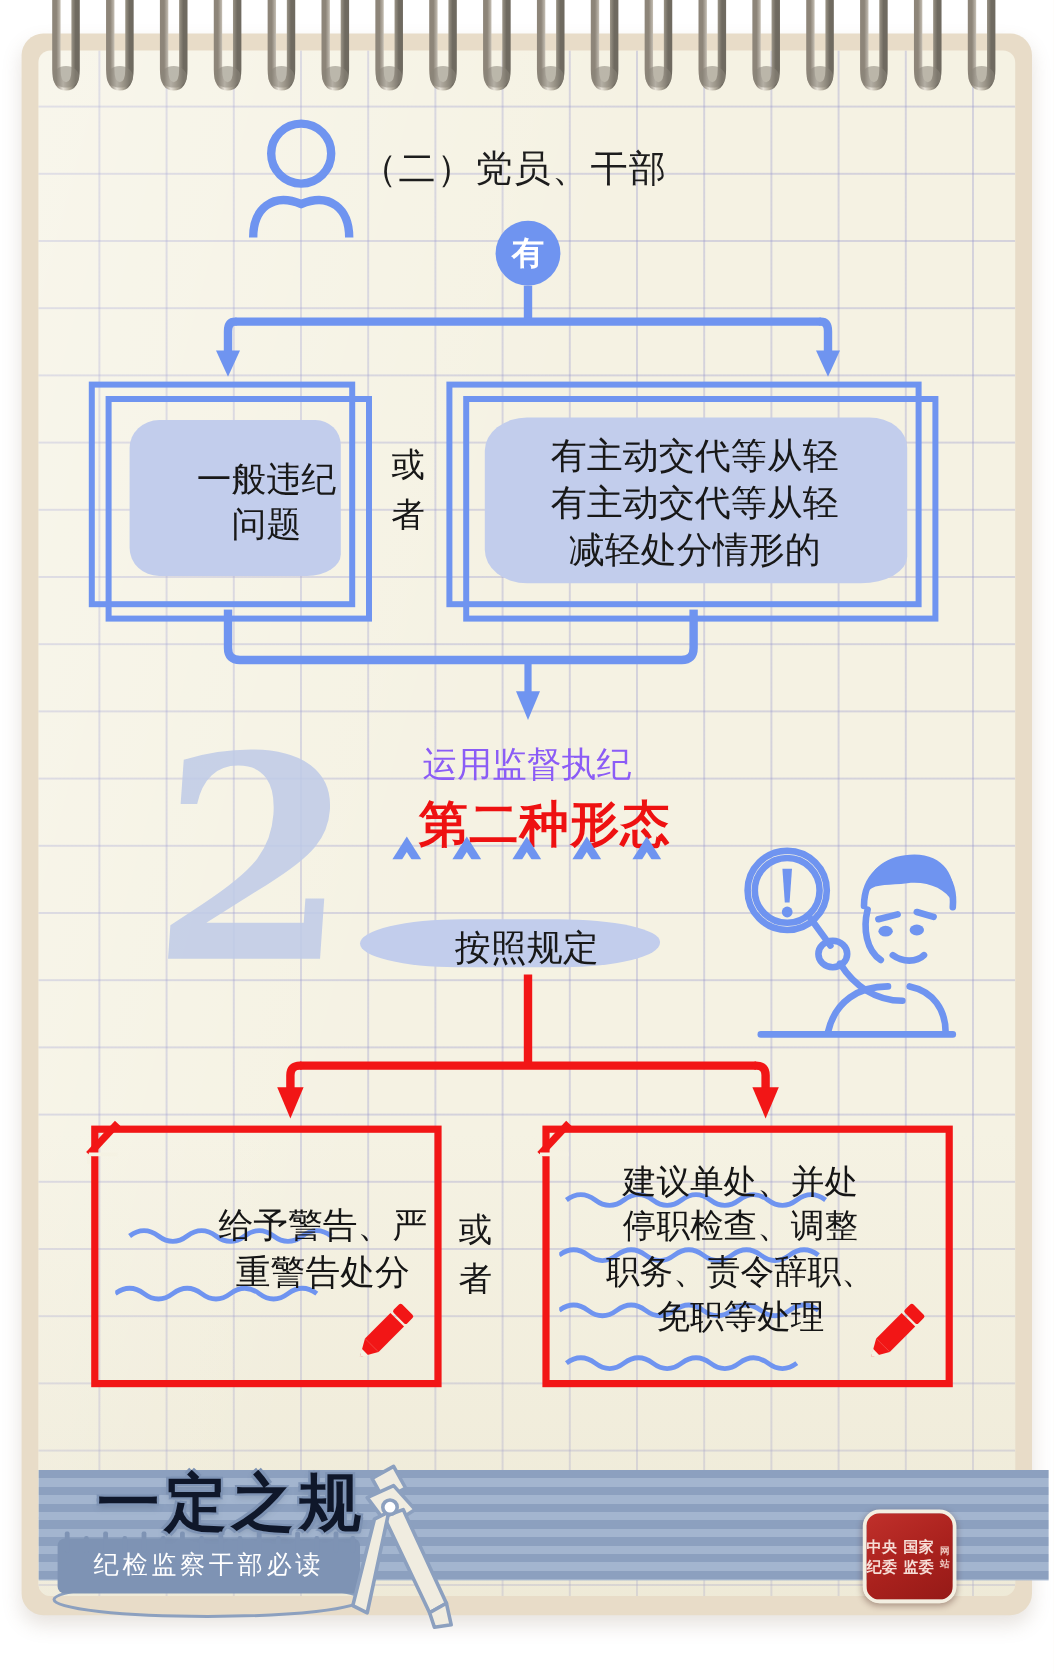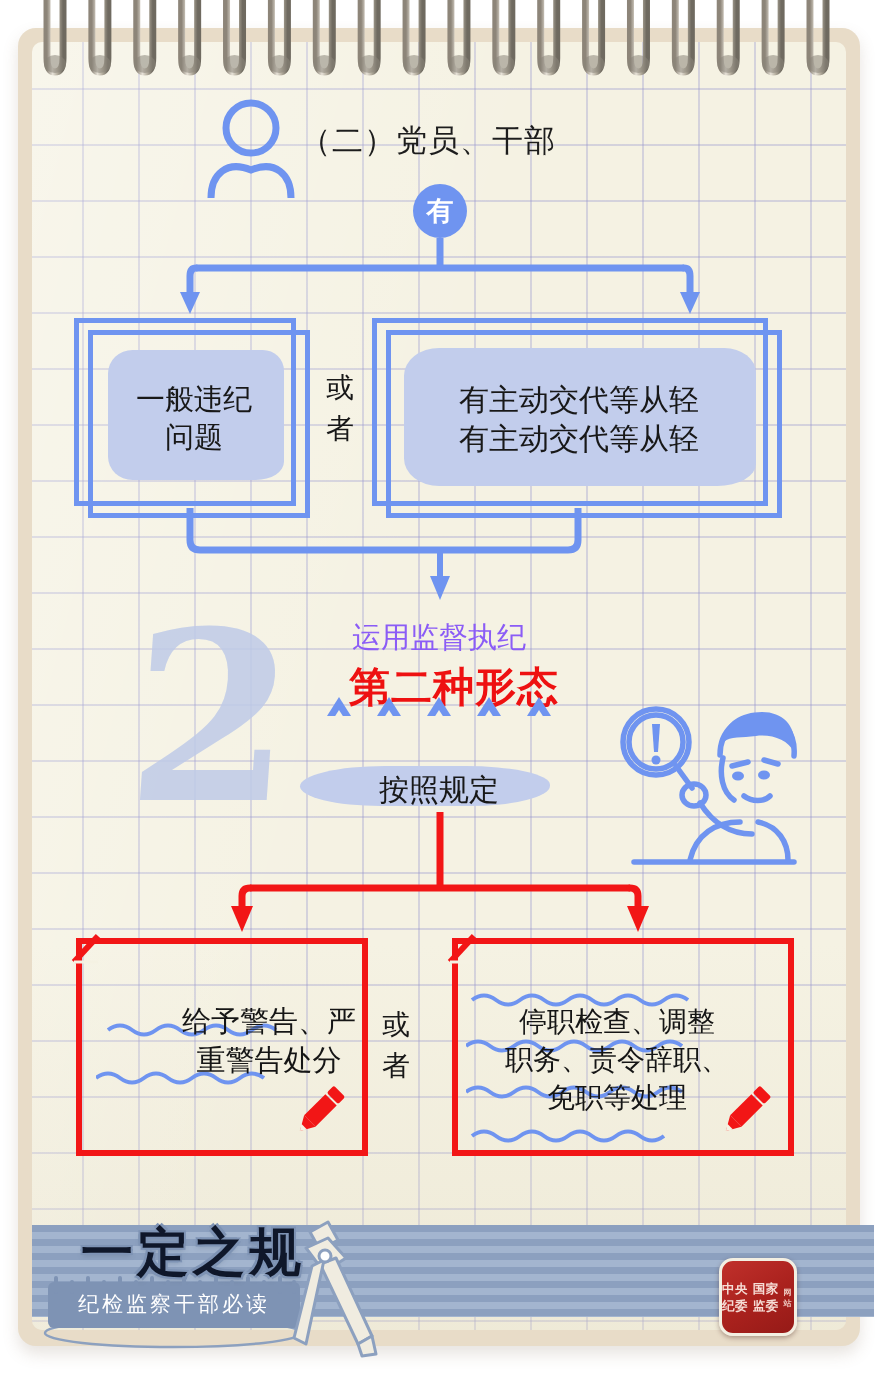--- a/index.html
+++ b/index.html
@@ -299,40 +299,41 @@
     <polygon points="190,314 180,292 200,292" fill="#6f94f0"></polygon>
 
     <path d="M684 268 Q690 268 690 276 L690 296" stroke="#6f94f0" stroke-width="7" fill="none" stroke-linecap="round"></path>
     <polygon points="690,314 680,292 700,292" fill="#6f94f0"></polygon>
   </svg>
 
   <div class="bbox-shadowframe" style="left:74px; top:318px; width:212px; height:178px;"></div>
   <div class="bbox-outer" style="left:88px; top:330px; width:212px; height:178px;"></div>
   <div class="hl-blob" style="left:108px; top:350px; width:176px; height:130px;
               border-radius: 14% 12% 16% 14% / 18% 16% 14% 18%;"></div>
-  <div class="bbox-text" style="left:88px; top:330px; width:212px; height:178px; font-size:29px;">
+  <div class="bbox-text" style="left:88px; top:330px; width:212px; height:178px; font-size:29px;padding-left:28px;">
     <span>
       <span>一般违纪</span><br>
       <span>问题</span>
     </span>
   </div>
 
   <div class="orelse" style="left:320px; top:368px;">
     <span>或</span><br>
     <span>者</span>
   </div>
 
   <div class="bbox-shadowframe" style="left:372px; top:318px; width:386px; height:178px;"></div>
   <div class="bbox-outer" style="left:386px; top:330px; width:386px; height:178px;"></div>
   <div class="hl-blob" style="left:404px; top:348px; width:352px; height:138px;
               border-radius: 10% 9% 11% 10% / 20% 18% 16% 20%;"></div>
   <div class="bbox-text" style="left:386px; top:330px; width:386px; height:178px; font-size:30px;">
     <span>
       <span>有主动交代等从轻</span><br>
       <span>有主动交代等从轻</span><br>
+      <span>减轻处分情形的</span>
     </span>
   </div>
 
   <svg class="conn" width="878" height="1395">
     <path d="M190 508 L190 540" stroke="#6f94f0" stroke-width="7" fill="none"></path>
     <path d="M578 508 L578 540" stroke="#6f94f0" stroke-width="7" fill="none"></path>
     <path d="M190 540 Q190 550 200 550 L568 550 Q578 550 578 540" stroke="#6f94f0" stroke-width="7" fill="none"></path>
     <path d="M440 550 L440 578" stroke="#6f94f0" stroke-width="6" fill="none"></path>
     <polygon points="440,600 430,576 450,576" fill="#6f94f0"></polygon>
   </svg>
@@ -416,21 +417,21 @@
     <span>者</span>
   </div>
 
   <div class="rbox" style="left:452px; top:938px; width:330px; height:206px;"></div>
   <svg class="corner-notch" width="40" height="40" style="left:446px; top:932px;">
     <path d="M4 30 L28 4" stroke="#f21616" stroke-width="6" fill="none"></path>
     <path d="M4 30 L4 38 M4 30 L28 30" stroke="#f5f2e3" stroke-width="3" fill="none"></path>
   </svg>
   <div class="rbox-text" style="left:452px; top:938px; width:330px; height:206px; font-size:28px;">
     <span>
-      <br>
+      <span>建议单处、并处</span><br>
       <span>停职检查、调整</span><br>
       <span>职务、责令辞职、</span><br>
       <span>免职等处理</span>
     </span>
   </div>
   <svg class="wavy-layer" width="300" height="190" style="left:466px; top:968px;">
     <path d="M6 32 q12 -9 24 0 t24 0 t24 0 t24 0 t24 0 t24 0 t24 0 t24 0 t24 0" stroke="#6f94f0" stroke-width="4" fill="none"></path>
     <path d="M0 78 q12 -9 24 0 t24 0 t24 0 t24 0 t24 0 t24 0 t24 0 t24 0 t24 0" stroke="#6f94f0" stroke-width="4" fill="none"></path>
     <path d="M0 124 q12 -9 24 0 t24 0 t24 0 t24 0 t24 0 t24 0 t24 0 t24 0 t24 0" stroke="#6f94f0" stroke-width="4" fill="none"></path>
     <path d="M6 168 q12 -9 24 0 t24 0 t24 0 t24 0 t24 0 t24 0 t24 0 t24 0" stroke="#6f94f0" stroke-width="4" fill="none"></path>

